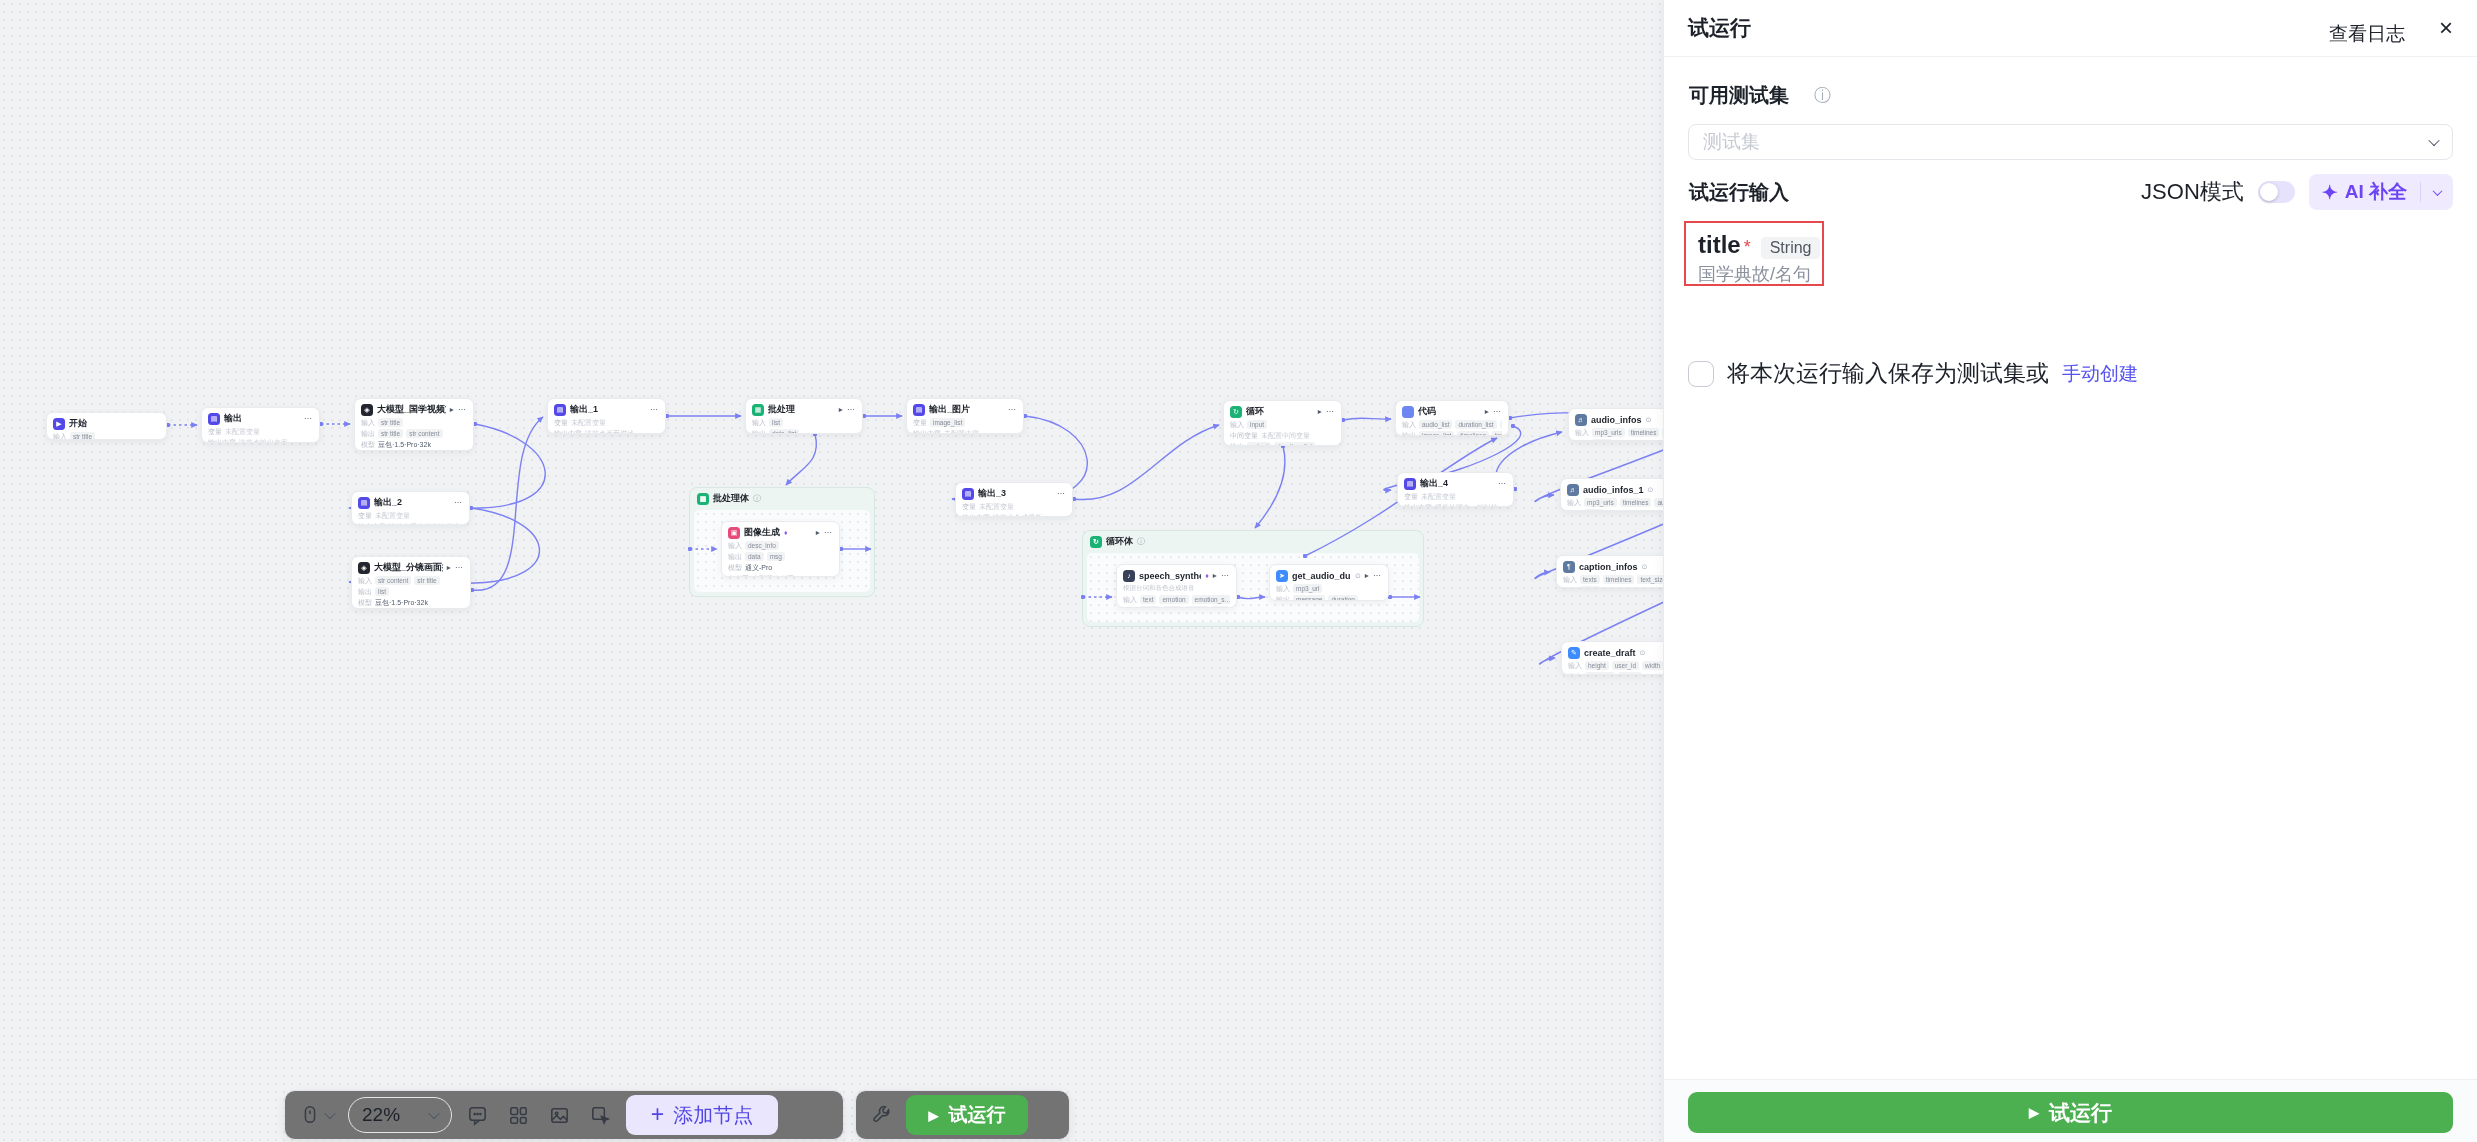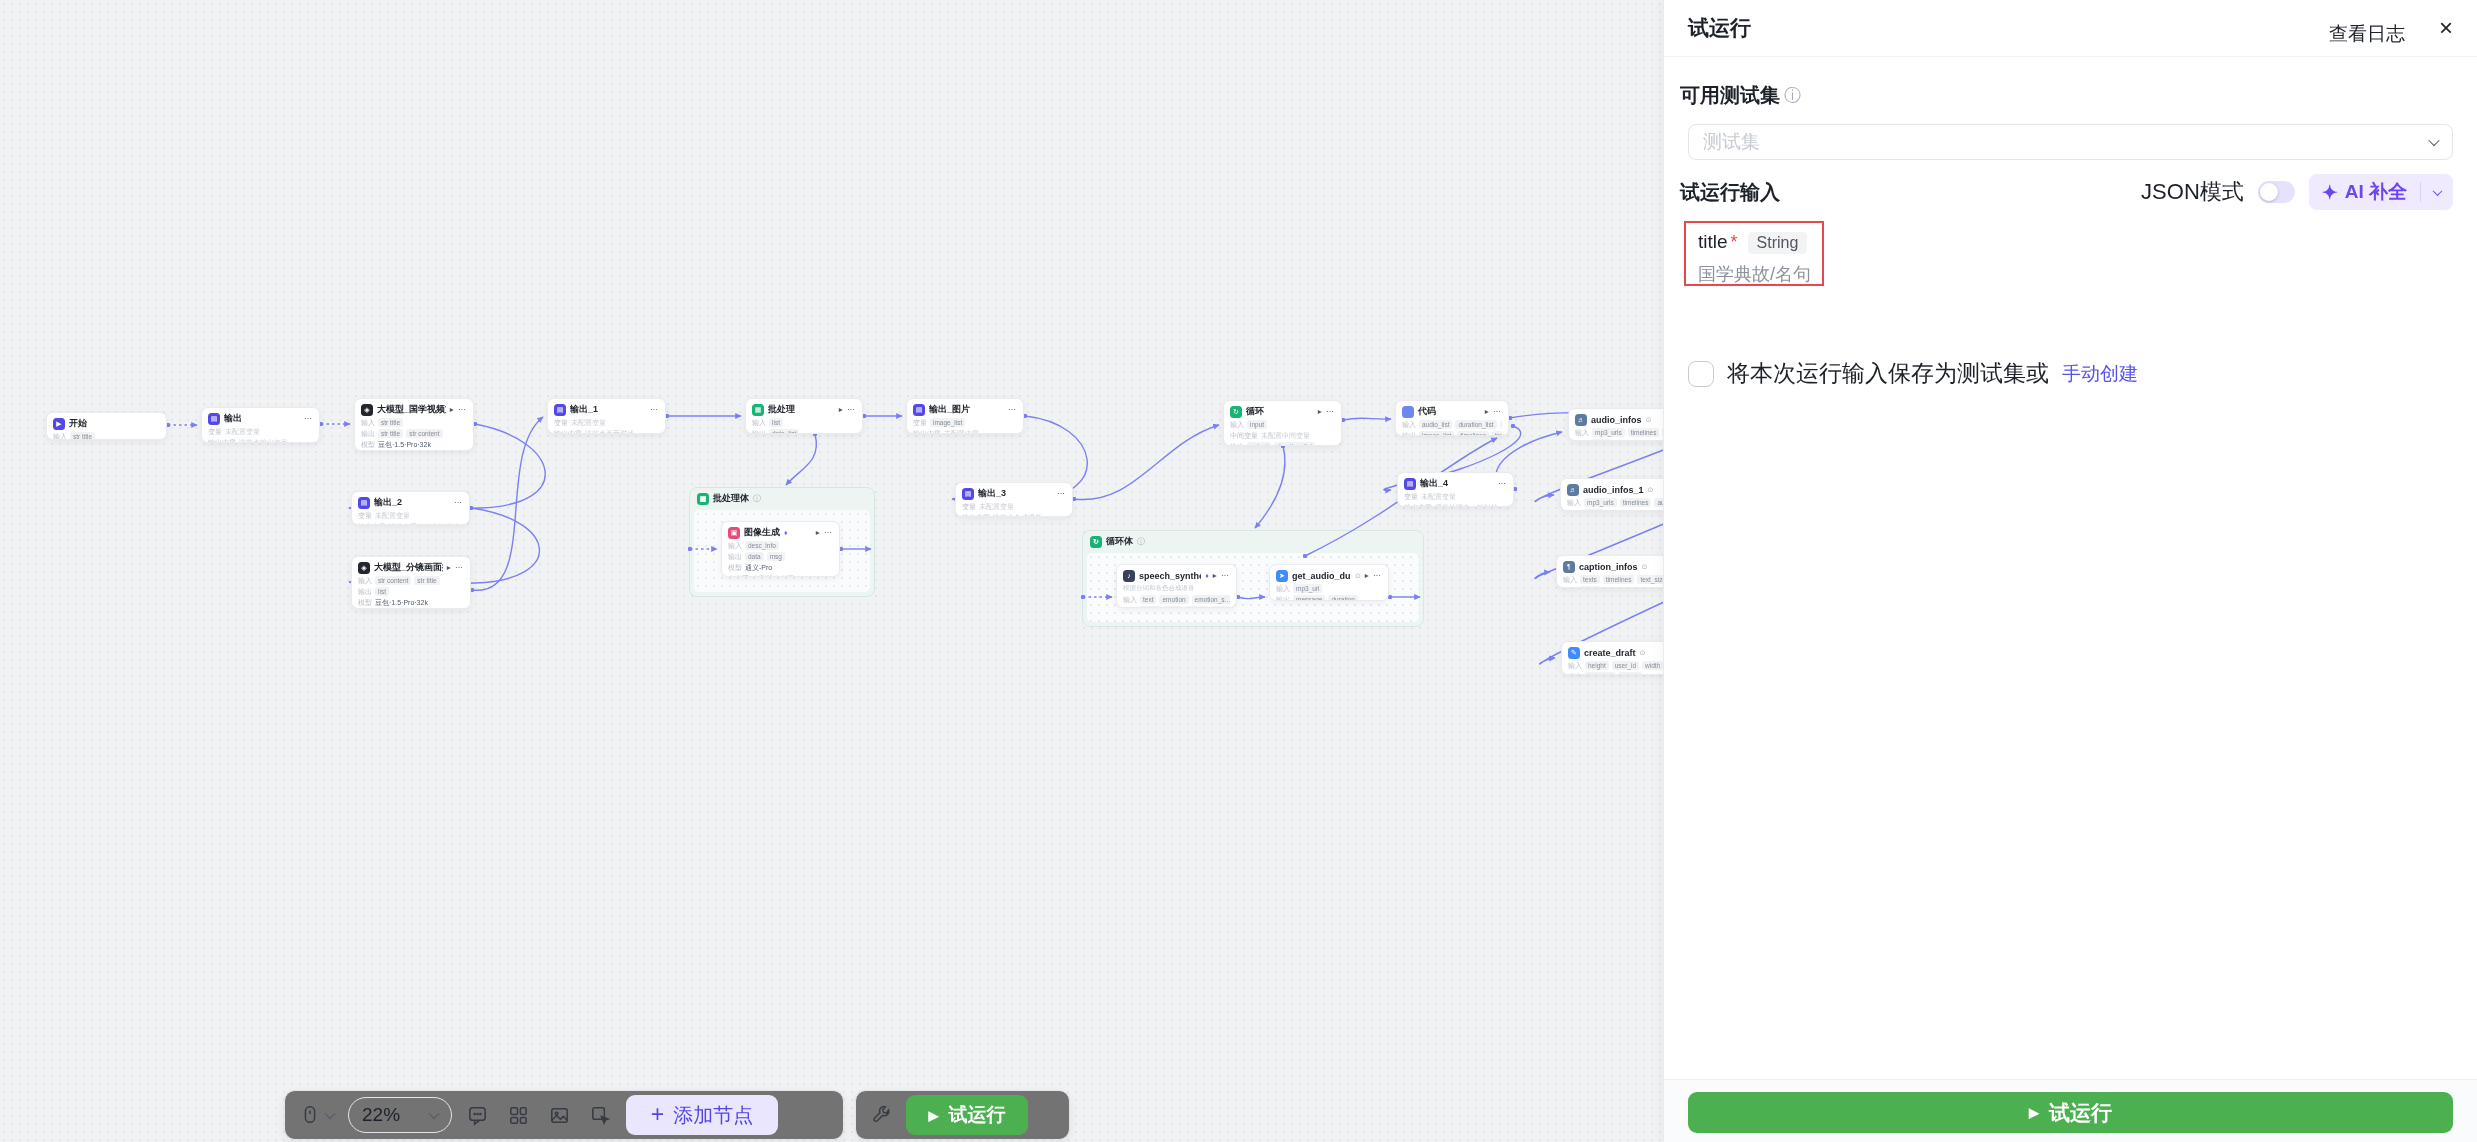--- a/index.html
+++ b/index.html
@@ -60,40 +60,40 @@
 
   
   .panel { position:absolute; right:0; top:0; width:814px; height:1142px; background:#fff;
     border-left:1px solid #e8eaee; box-shadow:-3px 0 10px rgba(29,33,41,.04); z-index:10; }
   .phead { position:absolute; top:0; left:0; right:0; height:57px; border-bottom:1px solid #f0f2f5;
     display:flex; align-items:center; padding:0 24px; }
   .ptitle { font-size:21px; font-weight:bold; }
   .viewlogs { margin-left:auto; font-size:19px; color:#1d2129; cursor:pointer; background:none; border:none; font-family:inherit;margin-top:12px; }
   .closebtn { margin-left:34px; font-size:24px; line-height:1; color:#1d2129; cursor:pointer; background:none; border:none; }
 
-  .seclabel { position:absolute; left:16px; font-size:20px; font-weight:bold; display:flex; align-items:center; gap:4px; }
+  .seclabel { position:absolute; left:25px; font-size:20px; font-weight:bold; display:flex; align-items:center; gap:25px; }
   .infoic { font-size:17px; color:#a6adb8; font-weight:normal; }
   .selectbox { position:absolute; left:24px; right:24px; top:124px; height:36px; border:1px solid #e3e6eb;
     border-radius:8px; display:flex; align-items:center; padding:16px 14px; cursor:pointer; background:#fff;justify-content:center; }
   .selectbox .ph { font-size:19px; color:#c6cad2; }
   .selectbox .chev { margin-left:auto; border-color:#4e5969; }
 
   .airow { position:absolute; top:174px; right:24px; height:36px; display:flex; align-items:center; gap:14px; }
   .jsonlabel { font-size:22px; color:#1d2129; }
   .toggle { width:37px; height:22px; border-radius:11px; background:#e7e2fb; position:relative; cursor:pointer; }
   .toggle .knob { position:absolute; left:2px; top:2px; width:18px; height:18px; border-radius:50%;
     background:#fff; box-shadow:0 1px 3px rgba(29,33,41,.25); }
   .aibtn { height:36px; display:flex; align-items:center; background:#efeafe; border-radius:8px; overflow:hidden; cursor:pointer; }
   .aimain { display:flex; align-items:center; gap:7px; padding:0 13px; color:#6e45f5; font-size:19px; font-weight:600; }
   .aidiv { width:1px; height:20px; background:#dcd2f8; }
   .aichev { width:32px; display:flex; justify-content:center; }
   .aichev .chev { border-color:#6e45f5; width:7px; height:7px; }
 
   .fieldname { position:absolute; left:34px; top:231px; display:flex; align-items:baseline; gap:10px; }
-  .fname { font-size:19px; font-weight:normal; }
+  .fname { font-size:24px; font-weight:bold; }
   .freq { color:#e5484d; font-size:18px; margin-left:-7px; }
   .ftype { font-size:16px; background:#f2f3f5; color:#51565f; border-radius:4px; padding:2px 9px; }
   .fdesc { position:absolute; left:34px; top:262px; font-size:18px; color:#8a909c; }
   .redbox { position:absolute; left:20px; top:221px; width:140px; height:65px; border:2px solid #e5484d; pointer-events:none; }
   .finput { position:absolute; left:24px; right:24px; top:294px; height:31px; border:1px solid #e0e3e9;
     border-radius:6px; padding:0 12px; font-size:18px; color:#1d2129; font-family:inherit; }
 
   .saverow { position:absolute; left:24px; top:358px; display:flex; align-items:center; gap:13px; }
   .cbx { width:26px; height:26px; border:1.5px solid #c6cad1; border-radius:8px; background:#fff; cursor:pointer; }
   .savetext { font-size:23px; color:#1d2129; }

